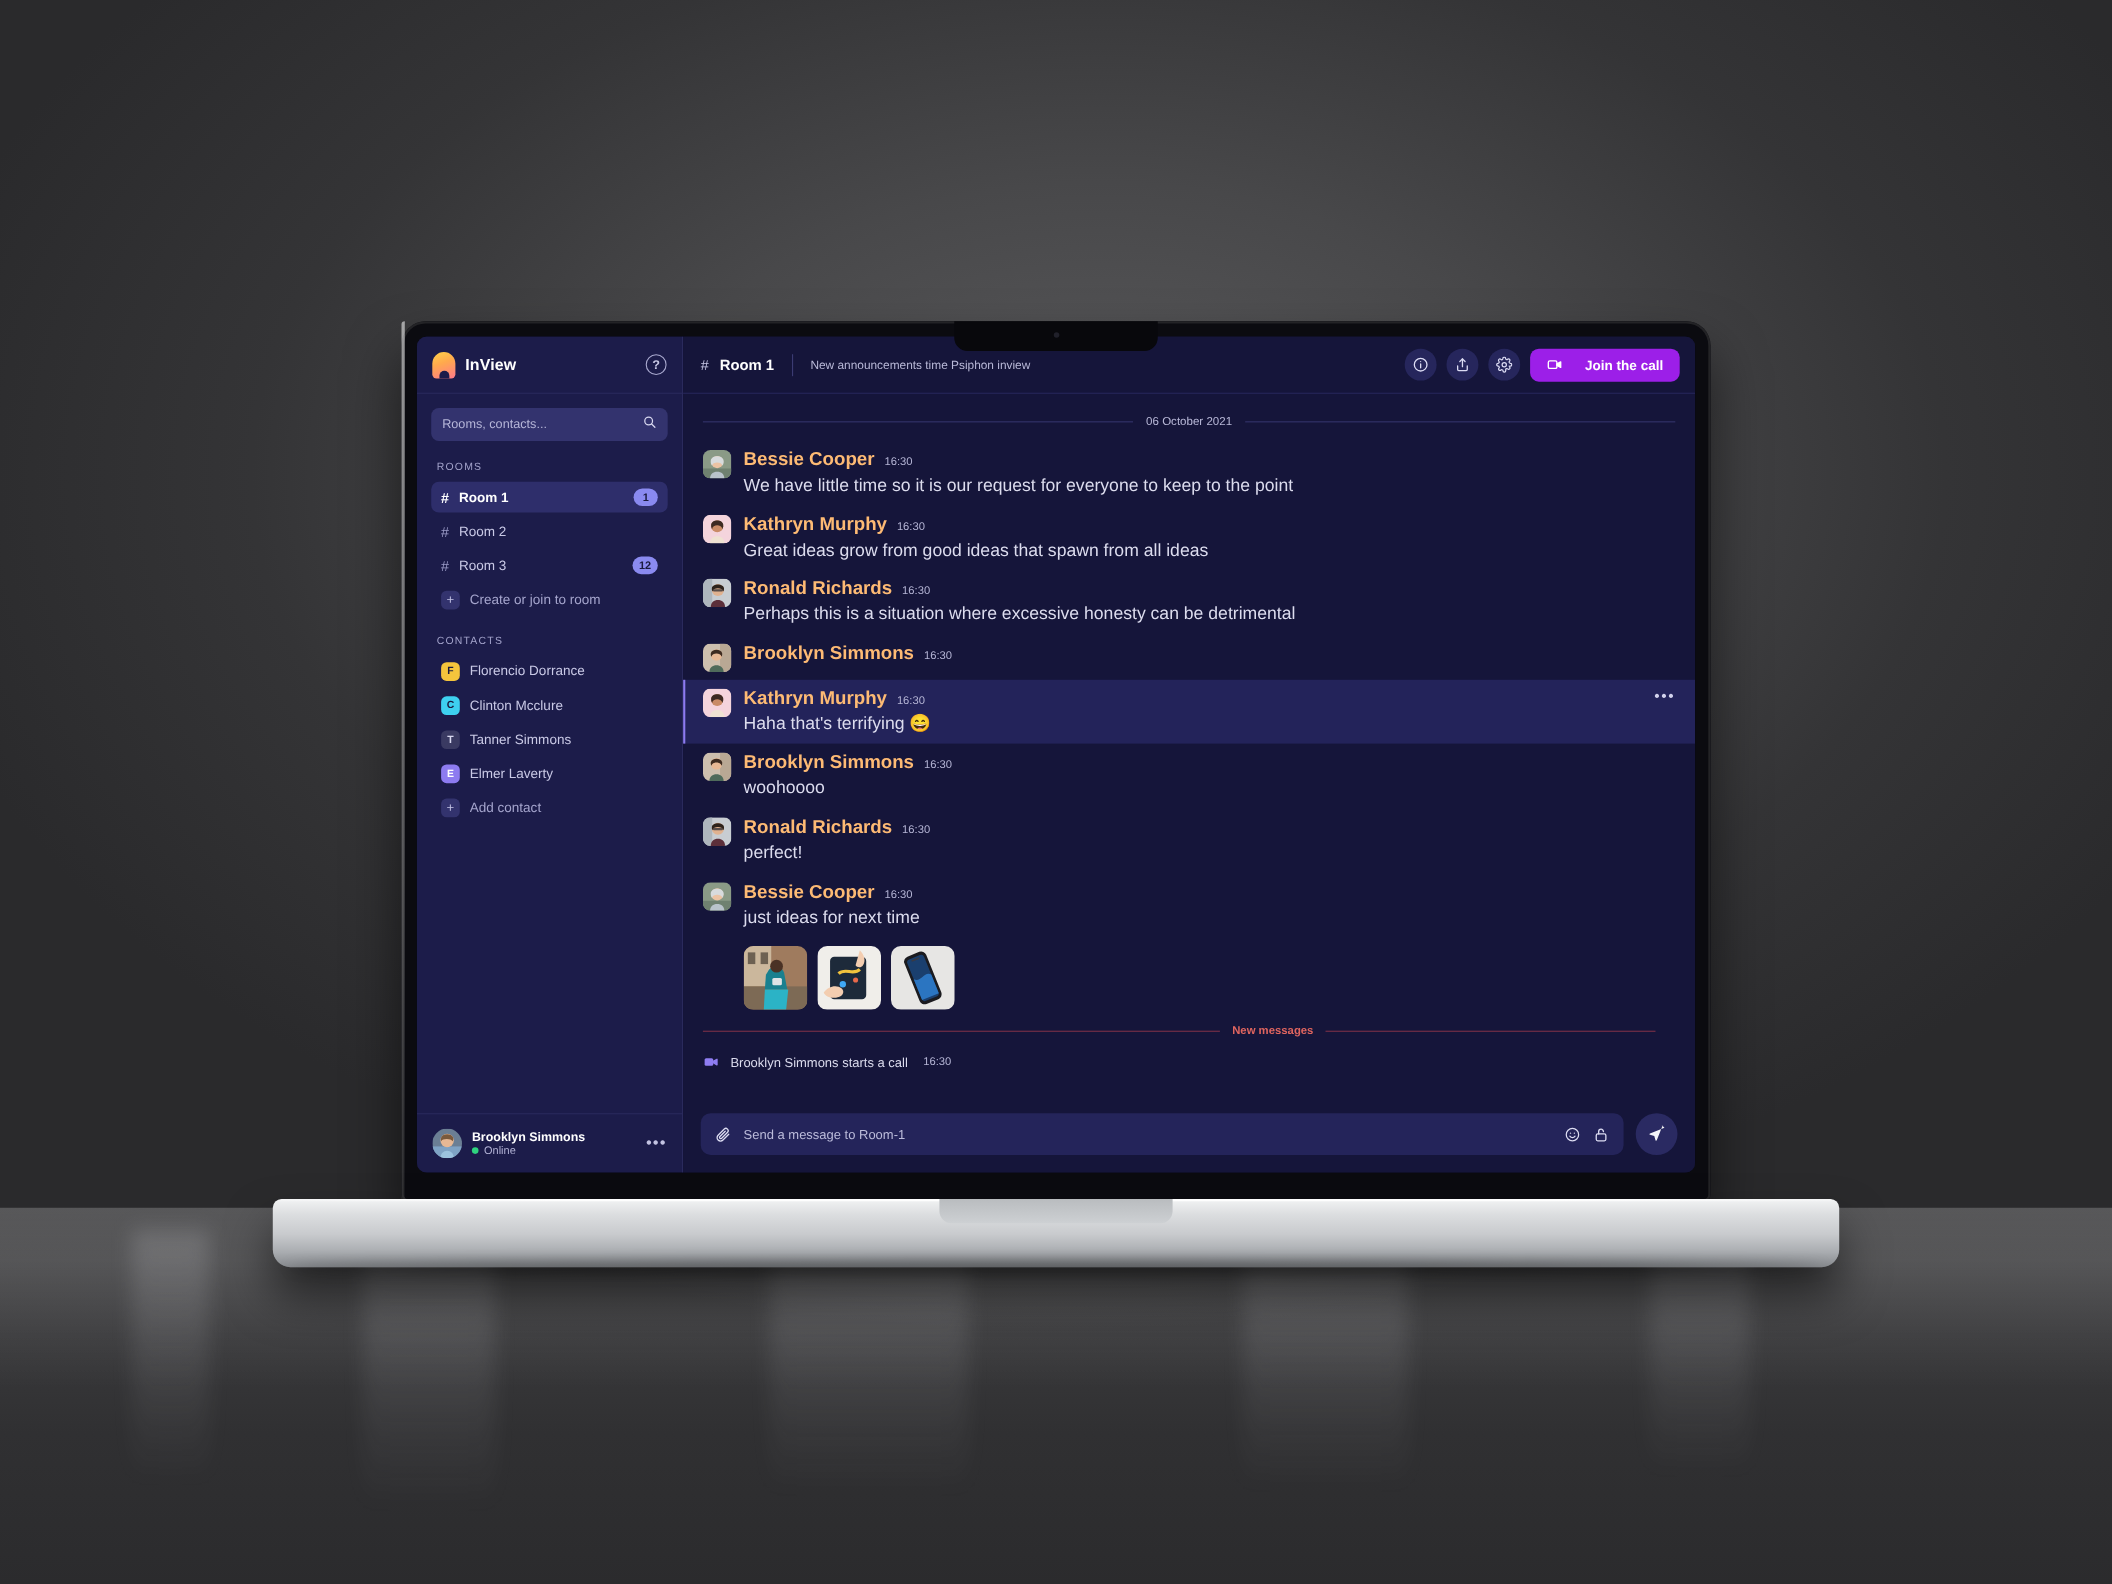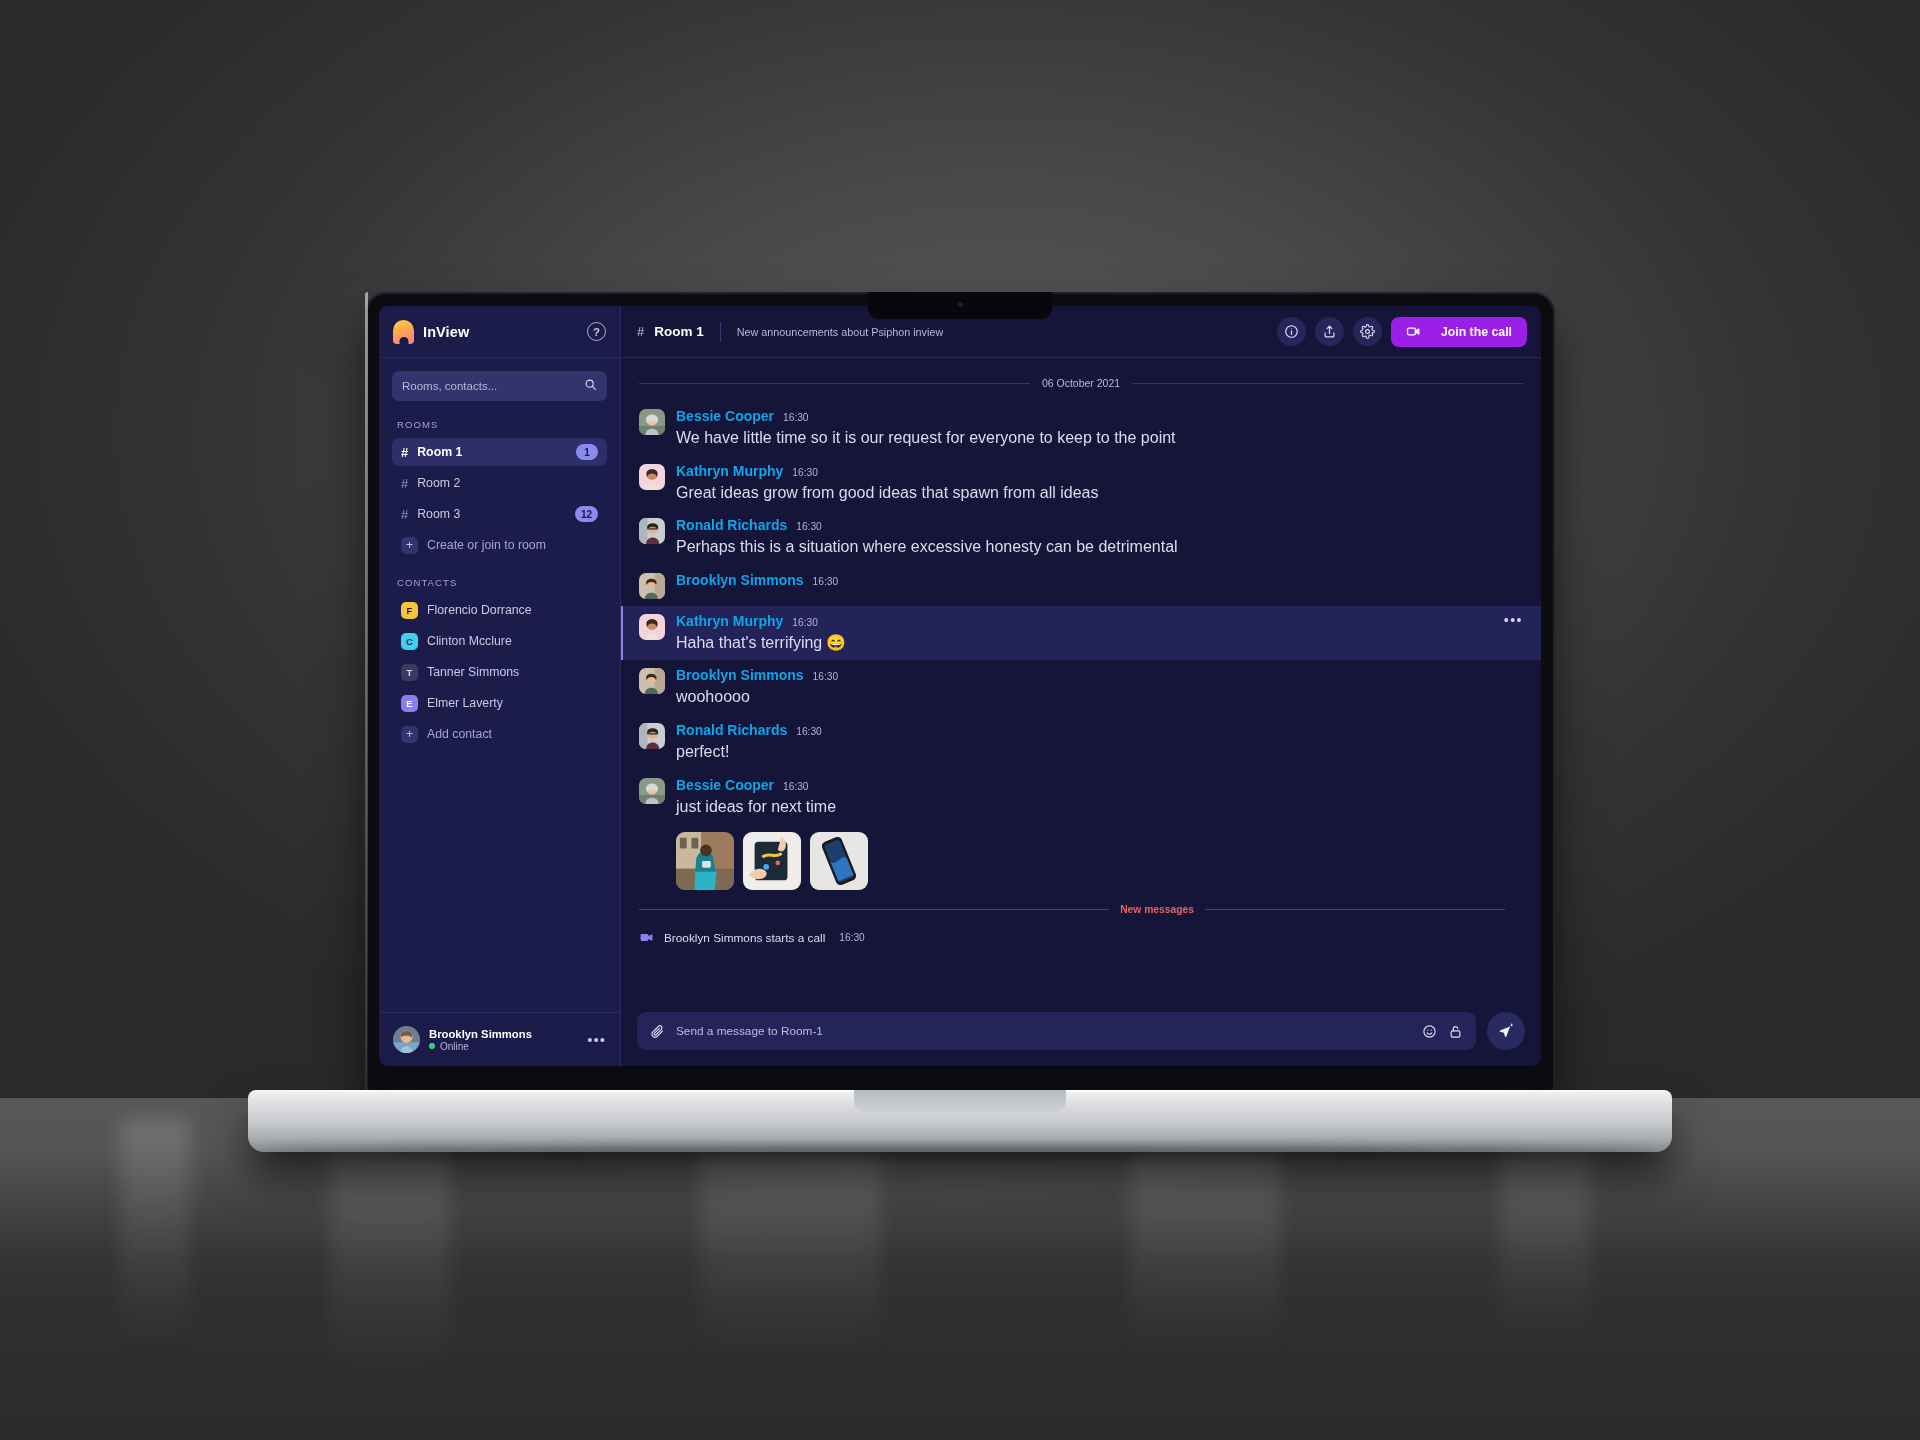--- a/index.html
+++ b/index.html
@@ -296,21 +296,21 @@
     padding: 7px 18px 7px 18px;
     position: relative;
   }
   .msg.hovered { background: #23235a; border-left: 2px solid #8d7bf0; padding-left: 16px; }
   .msg .ava {
     width: 26px; height: 26px; border-radius: 7px;
     overflow: hidden; flex: 0 0 auto; margin-top: 1px;
   }
   .msg .body { flex: 1; min-width: 0; }
   .msg .top { display: flex; align-items: baseline; gap: 9px; }
-  .msg .nm { font-size: 14px; font-weight: bold; color: #0ea5e9; }
+  .msg .nm { font-size: 17px; font-weight: bold; color: #fdba74; }
   .msg .tm { font-size: 10.2px; color: #b4b4d4; }
   .msg .tx { font-size: 16px; color: #dcdcee; margin-top: 3px; line-height: 1.35; }
   .msg .more {
     position: absolute; right: 18px; top: 10px;
     color: #d2d2ec; font-size: 14px; letter-spacing: 1.5px; line-height: .6;
     cursor: pointer;
   }
 
   .attachments { display: flex; gap: 9px; padding: 8px 18px 4px 55px; }
   .thumb {
@@ -479,21 +479,21 @@
           </div>
 
         </aside>
 
         <section id="chat">
 
           <header class="ch-header">
             <span class="ch-hash">#</span>
             <span class="ch-title">Room 1</span>
             <span class="ch-sep"></span>
-            <span class="ch-sub">New announcements about Psiphon inview</span>
+            <span class="ch-sub">New announcements time Psiphon inview</span>
 
             <div class="ch-actions">
               <div class="icon-btn">
                 <svg width="15" height="15" viewBox="0 0 24 24" fill="none" stroke="currentColor" stroke-width="1.9" stroke-linecap="round">
                   <circle cx="12" cy="12" r="9.2"></circle>
                     <line x1="12" y1="11" x2="12" y2="16.5"></line>
                     <circle cx="12" cy="7.6" r=".9" fill="currentColor" stroke="none"></circle>
                 </svg>
               </div>
               <div class="icon-btn">

